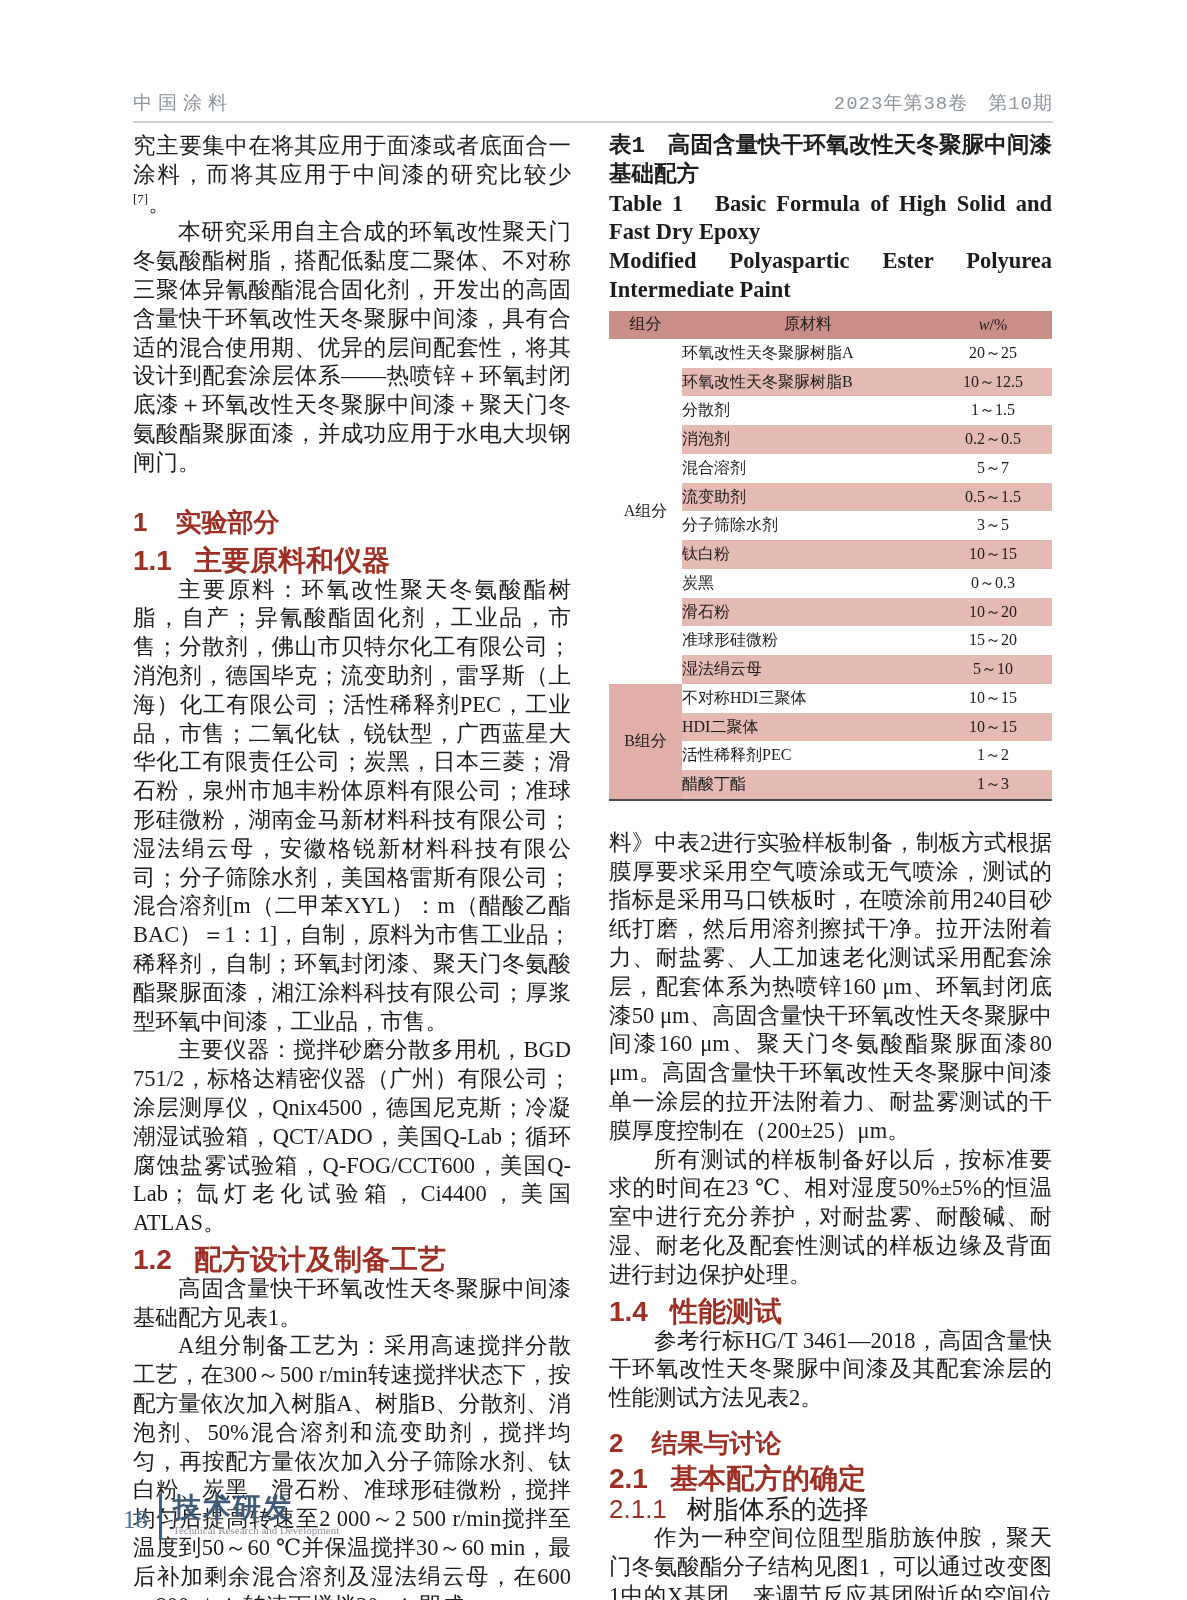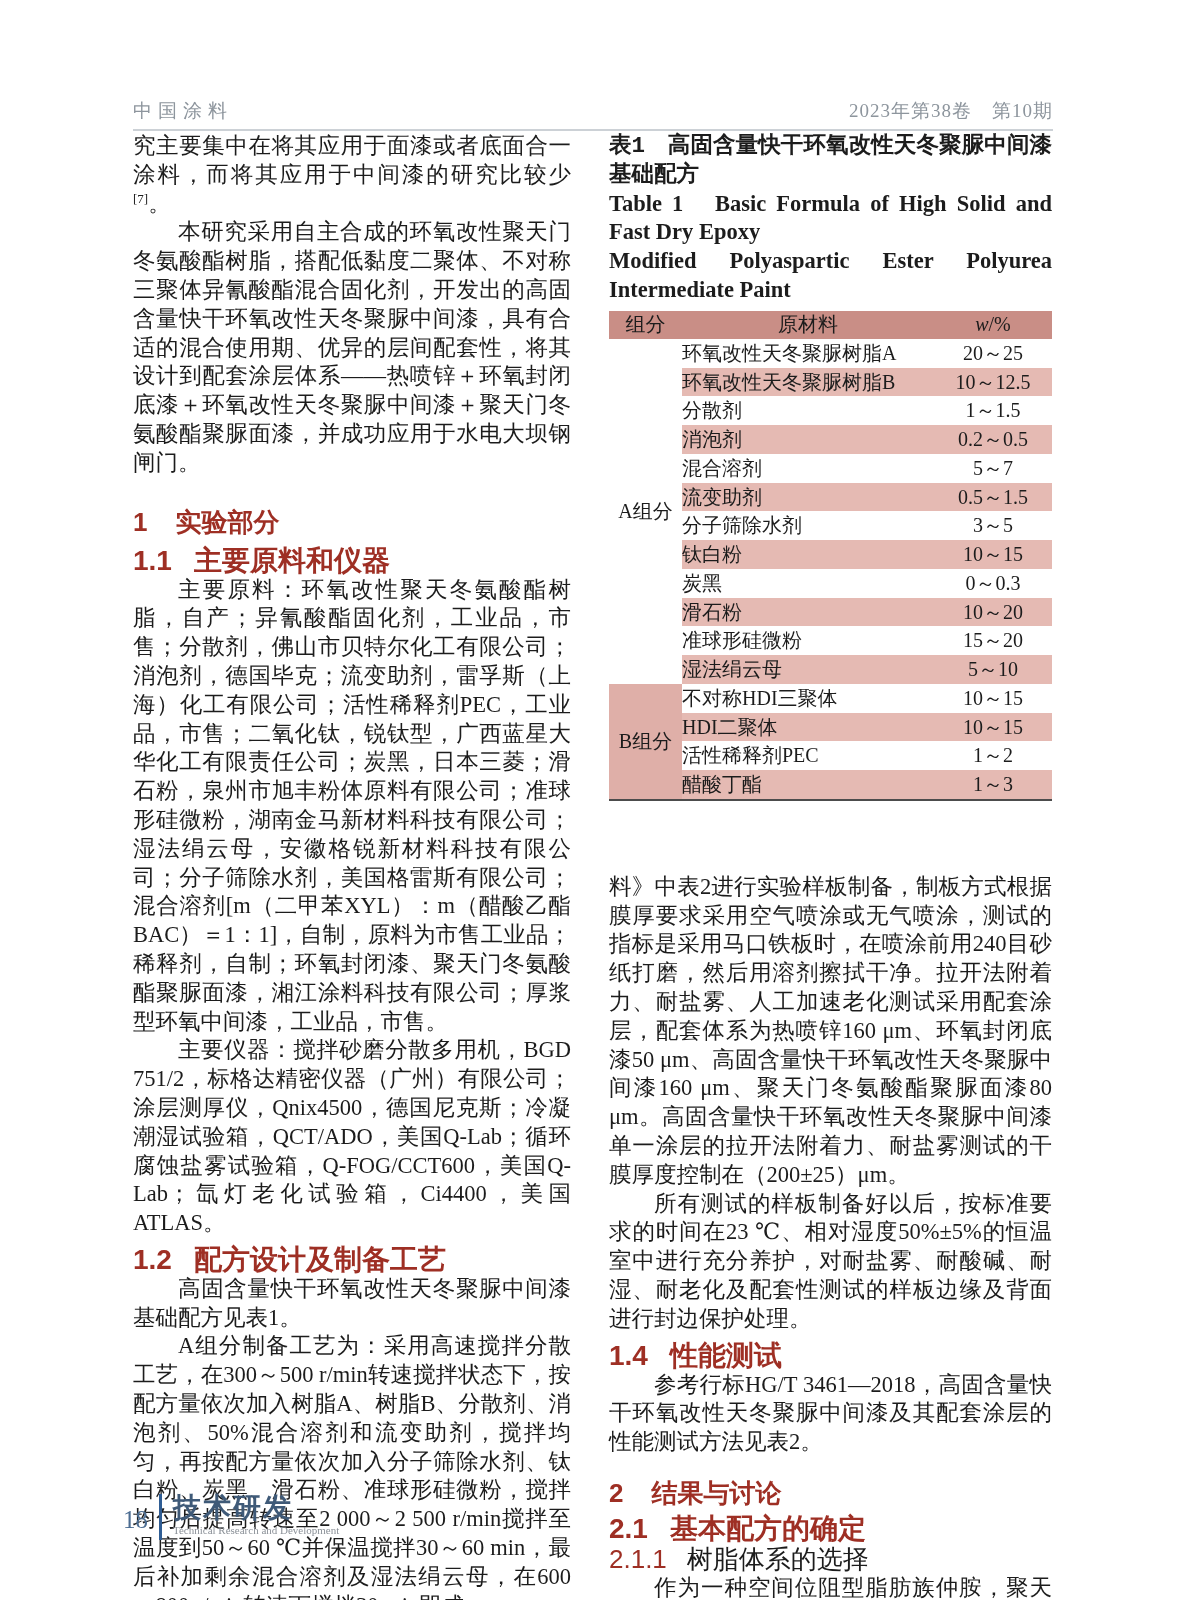--- a/index.html
+++ b/index.html
@@ -3,25 +3,25 @@
 <meta charset="utf-8">
 <style>
   html,body{margin:0;padding:0;background:#e8e8e8;}
   .page{
     position:relative; width:1187px; height:1600px; margin:0 auto;
     background:#ffffff; overflow:hidden;
     font-family:"Liberation Serif","DejaVu Serif",serif; color:#1c1c1c;
   }
   
   .pg-header{
-    position:absolute; left:133px; top:92px; width:920px; height:32px;
+    position:absolute; left:133px; top:84px; width:920px; height:32px;
     border-bottom:2px solid #ccd1d6;
     display:flex; justify-content:space-between; align-items:flex-end;
     padding-bottom:5px; box-sizing:content-box;
-    font-family:Liberation Serif, serif;
+    font-family:Liberation Mono, monospace;
     font-size:19px; color:#8d959d;
   }
   .pg-header .journal{letter-spacing:6px;}
   .pg-header .issue{letter-spacing:1px;}
   
   .col{position:absolute; top:132px;}
   .col-left{left:133px; width:438px;}
   .col-right{left:609px; width:443px;}
   .col p{margin:0; font-size:22.5px; line-height:28.8px; text-align:justify;}
   p.indent{text-indent:2em;}
@@ -35,33 +35,33 @@
   .h-sub{
     margin:7px 0 0; font-family:"Liberation Sans","DejaVu Sans",sans-serif;
     font-weight:bold; font-size:28px; line-height:30px; color:#9e2f24;
   }
   .h-sub .num{margin-right:22px;}
   .h-sub3{
     margin:0; font-family:"Liberation Sans","DejaVu Sans",sans-serif;
     font-weight:normal; font-size:26px; line-height:30px; color:#1c1c1c;
   }
   .h-sub3 .num{color:#9e2f24; margin-right:20px;}
-  .h-main2{margin:19px 0 4px;}
+  .h-main2{margin:13px 0 4px;}
   
   .t1-title-cn{
     margin:2px 0 0; text-align:center; font-family:Liberation Mono, monospace;
     font-weight:bold; font-size:20px; line-height:26px;
   }
   .t1-title-en{
     margin:0; text-align:center; font-family:"Liberation Serif","DejaVu Serif",serif;
     font-weight:bold; font-size:20px; line-height:26px;
   }
   table.t1{
-    width:100%; border-collapse:collapse; margin-top:6px; margin-bottom:72px;
-    border-bottom:2px solid #4c4c4c; font-size:20px;
+    width:100%; border-collapse:collapse; margin-top:6px; margin-bottom:28px;
+    border-bottom:2px solid #4c4c4c; font-size:16px;
   }
   table.t1 th{
     background:#c98e86; font-weight:normal; height:28px; padding:0; text-align:center;
   }
   table.t1 td{height:25px; padding:0; line-height:28.75px;}
   td.comp{width:73px; text-align:center;}
   td.comp.comp-shade{background:#dfafa8;}
   td.mat{padding-left:27px; text-align:left;}
   td.val{width:118px; text-align:center;}
   td.shade{background:#e5bab3;}

